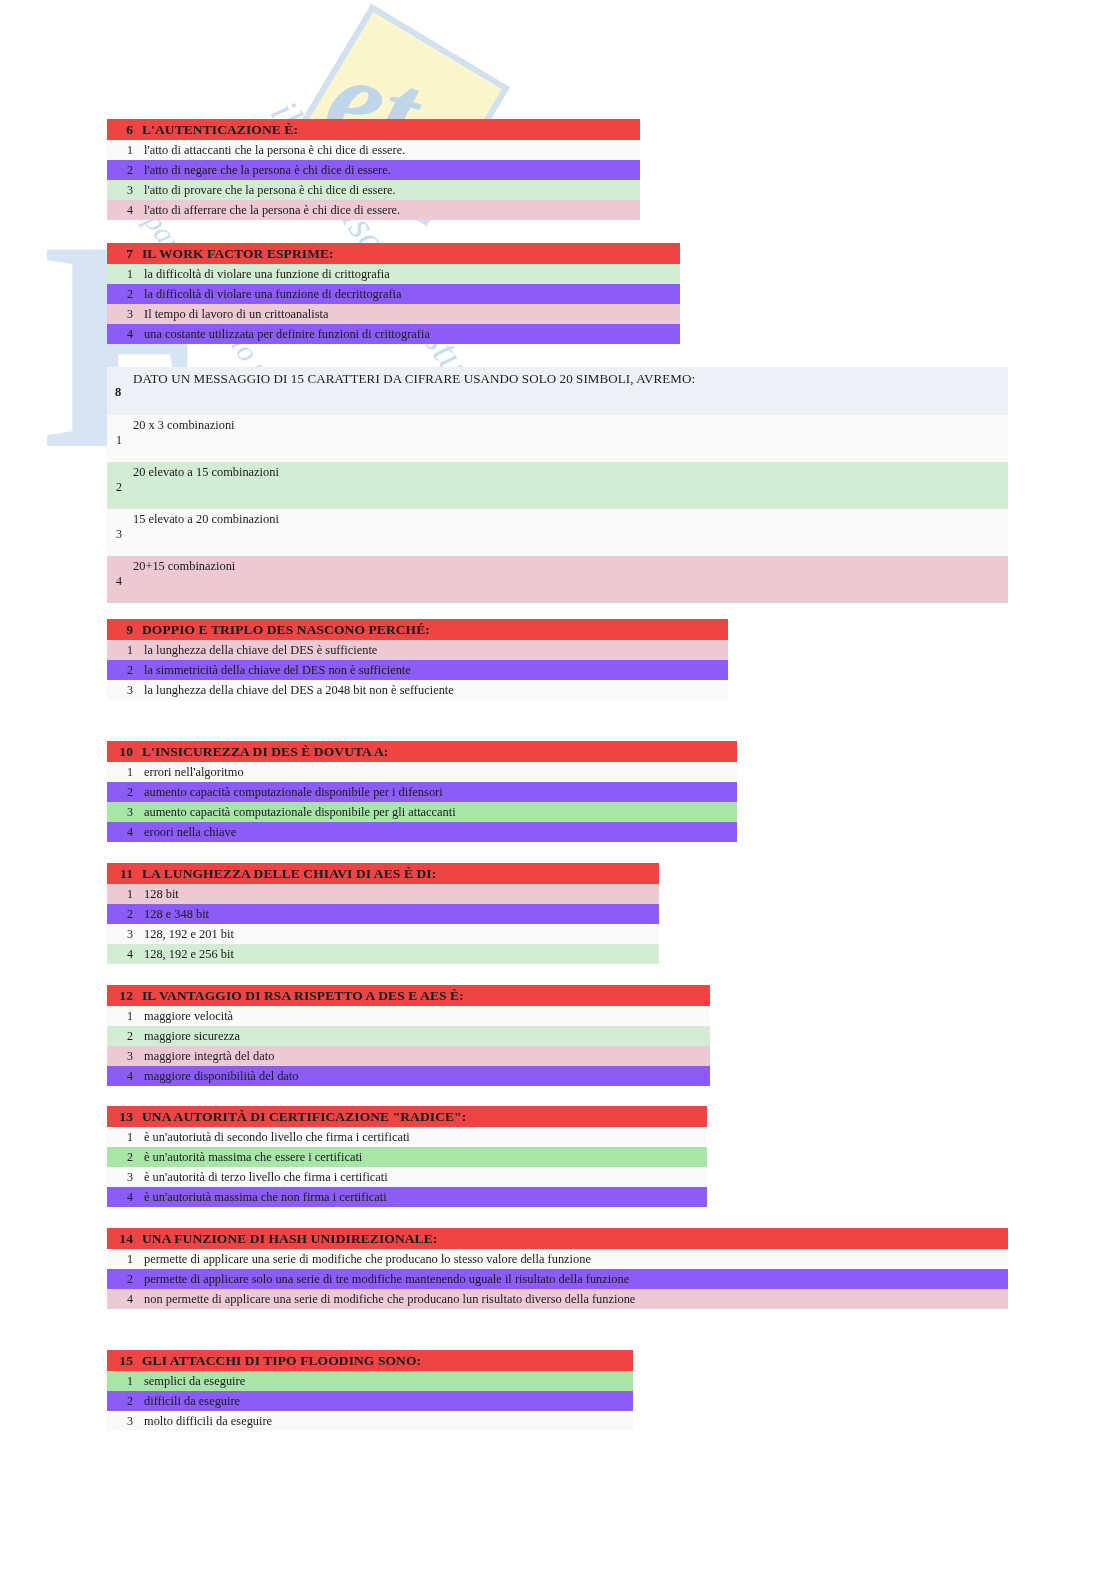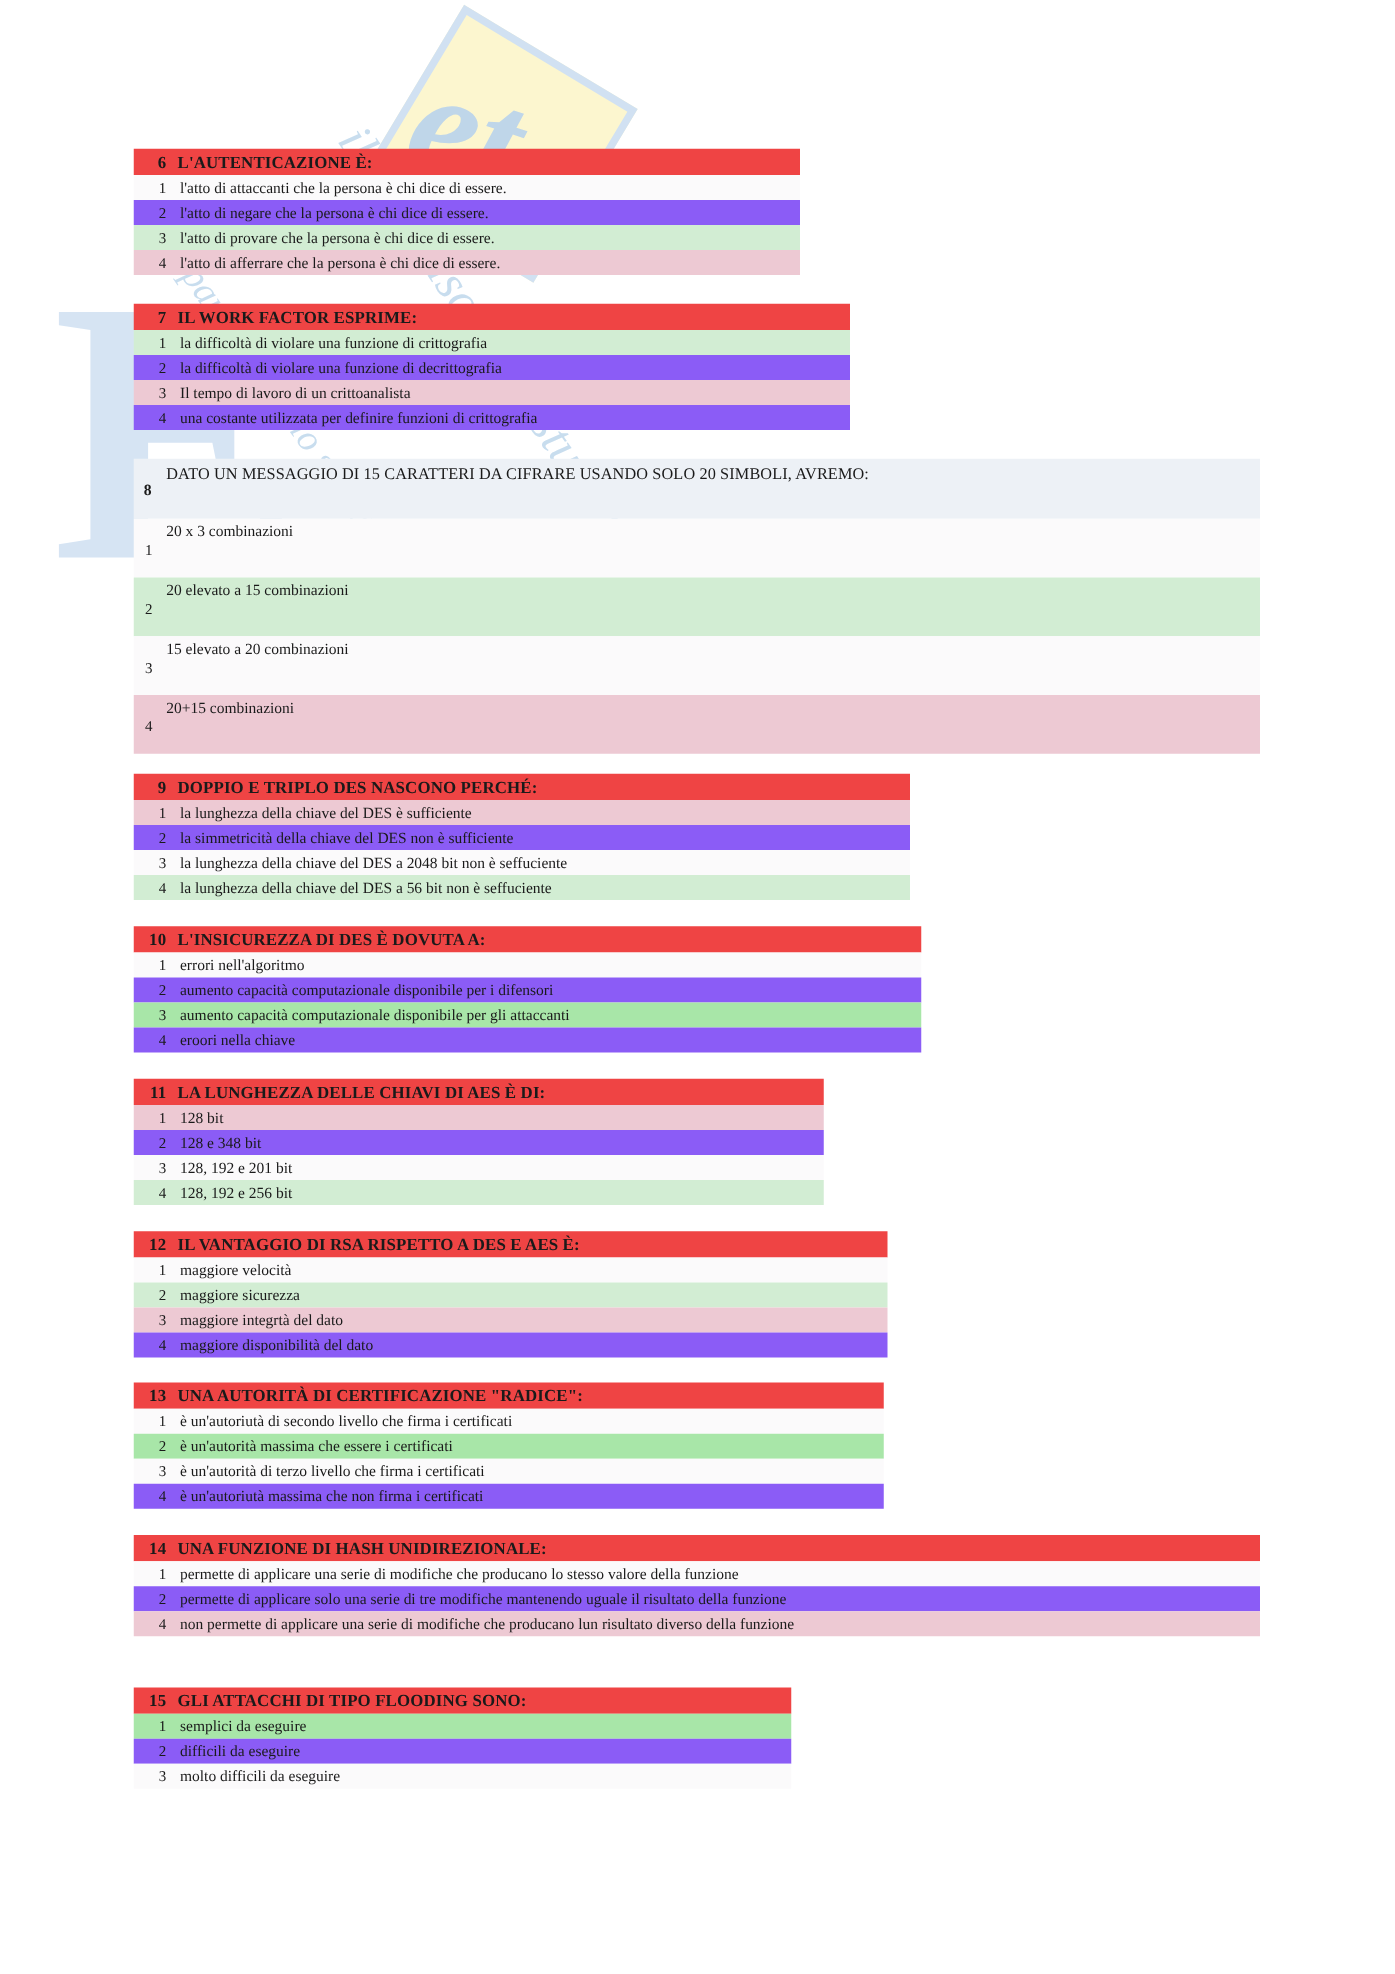--- a/index.html
+++ b/index.html
@@ -210,21 +210,20 @@
       <div class="q8-row bg-pink">
         <span class="n">4</span>
         <span class="t">20+15 combinazioni</span>
       </div>
     </div>
     <div class="q-block" style="top: 619px; width: 621px;">
       <div class="q-head"><span class="num">9</span><span>DOPPIO E TRIPLO DES NASCONO PERCHÉ:</span></div>
       <div class="q-row bg-pink"><span class="num">1</span><span>la lunghezza della chiave del DES è sufficiente</span></div>
       <div class="q-row bg-b"><span class="num">2</span><span>la simmetricità della chiave del DES non è sufficiente</span></div>
       <div class="q-row bg-a"><span class="num">3</span><span>la lunghezza della chiave del DES a 2048 bit non è seffuciente</span></div>
-      <div class="q-row bg-green"><span class="num">4</span><span>la lunghezza della chiave del DES a 56 bit non è seffuciente</span></div>
     </div>
     <div class="q-block" style="top: 741px; width: 630px;">
       <div class="q-head"><span class="num">10</span><span>L'INSICUREZZA DI DES È DOVUTA A:</span></div>
       <div class="q-row bg-a"><span class="num">1</span><span>errori nell'algoritmo</span></div>
       <div class="q-row bg-b"><span class="num">2</span><span>aumento capacità computazionale disponibile per i difensori</span></div>
       <div class="q-row bg-green-s"><span class="num">3</span><span>aumento capacità computazionale disponibile per gli attaccanti</span></div>
       <div class="q-row bg-b"><span class="num">4</span><span>eroori nella chiave</span></div>
     </div>
     <div class="q-block" style="top: 863px; width: 552px;">
       <div class="q-head"><span class="num">11</span><span>LA LUNGHEZZA DELLE CHIAVI DI AES È DI:</span></div>

